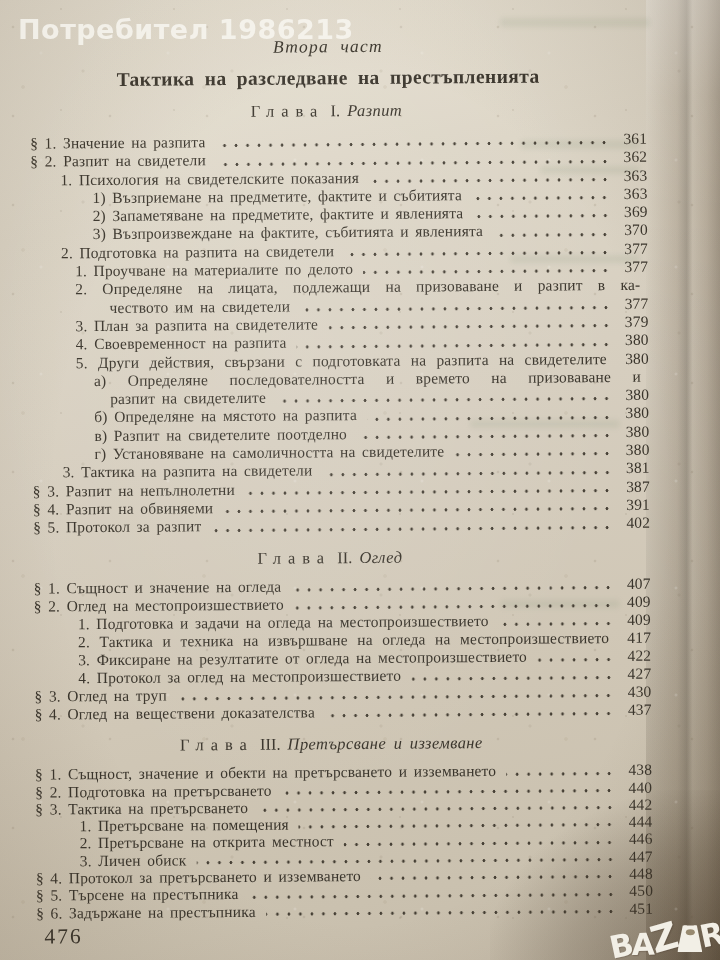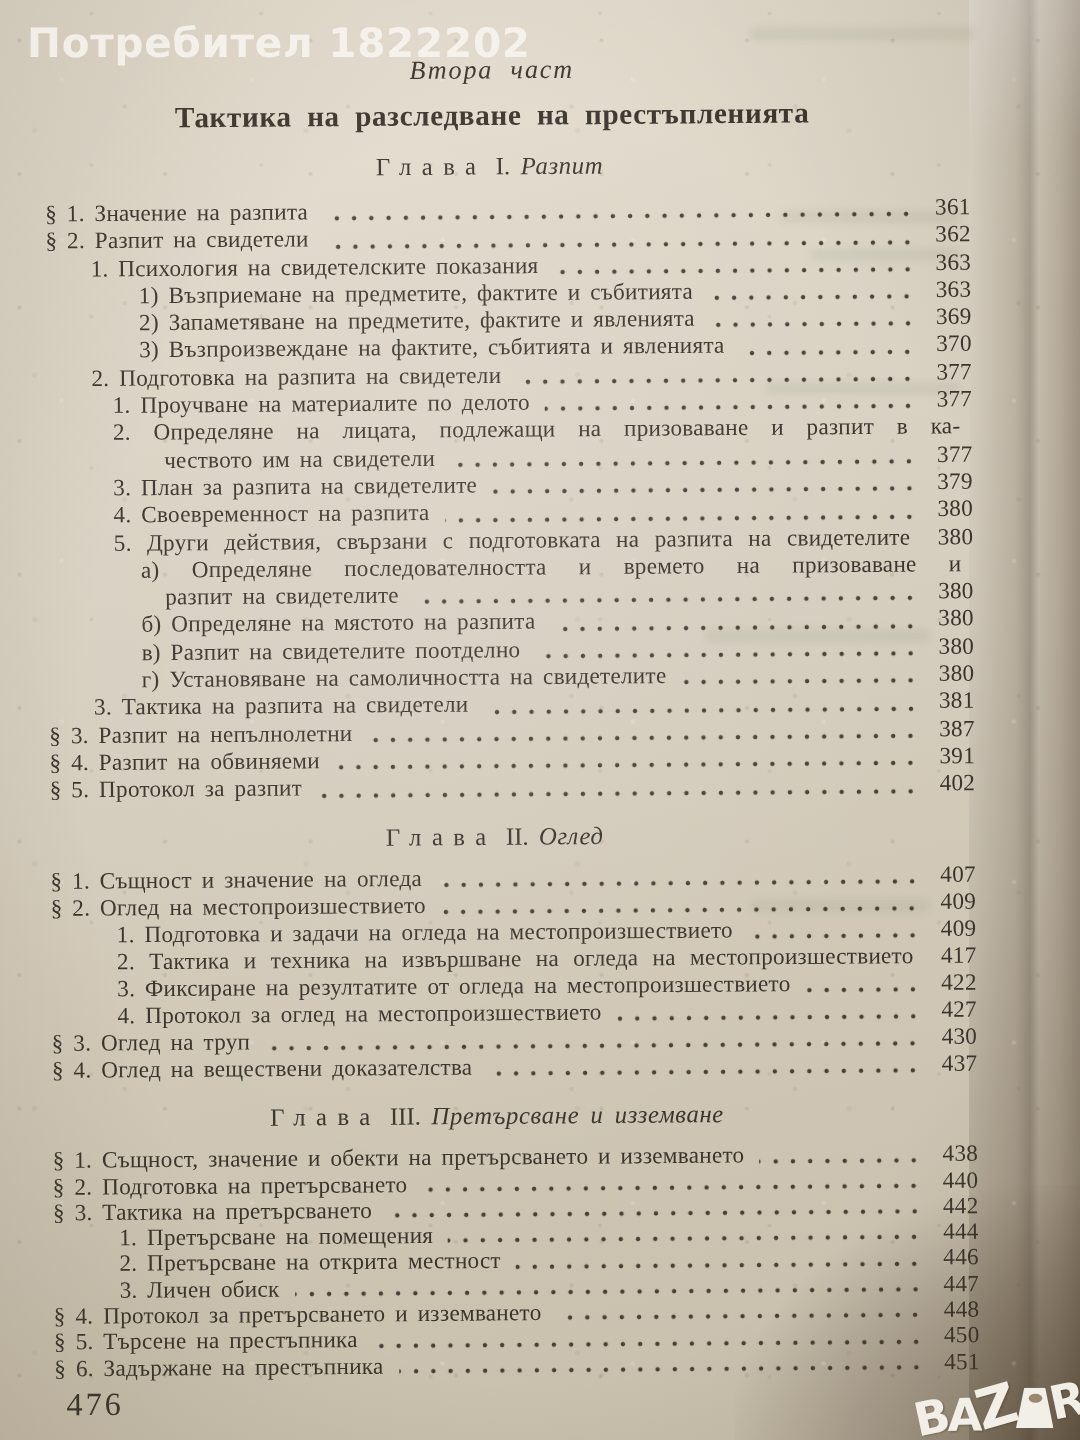--- a/index.html
+++ b/index.html
@@ -318,21 +318,21 @@
           </div>
         </div>
       </div>
     <div class="folio">476</div>
   </div>
 
   <div class="corner"></div>
   <div class="grain"></div>
   <div class="vignette"></div>
 
-  <div class="watermark">Потребител 1822202</div>
+  <div class="watermark">Потребител 1986213</div>
 
   <div class="bazar" id="bazar">
       <span class="bz">B</span>
       <span class="bz">A</span>
       <span class="bz">Z</span>
       <span class="bag"></span>
       <span class="bz">R</span>
     </div>
 </div>
 

